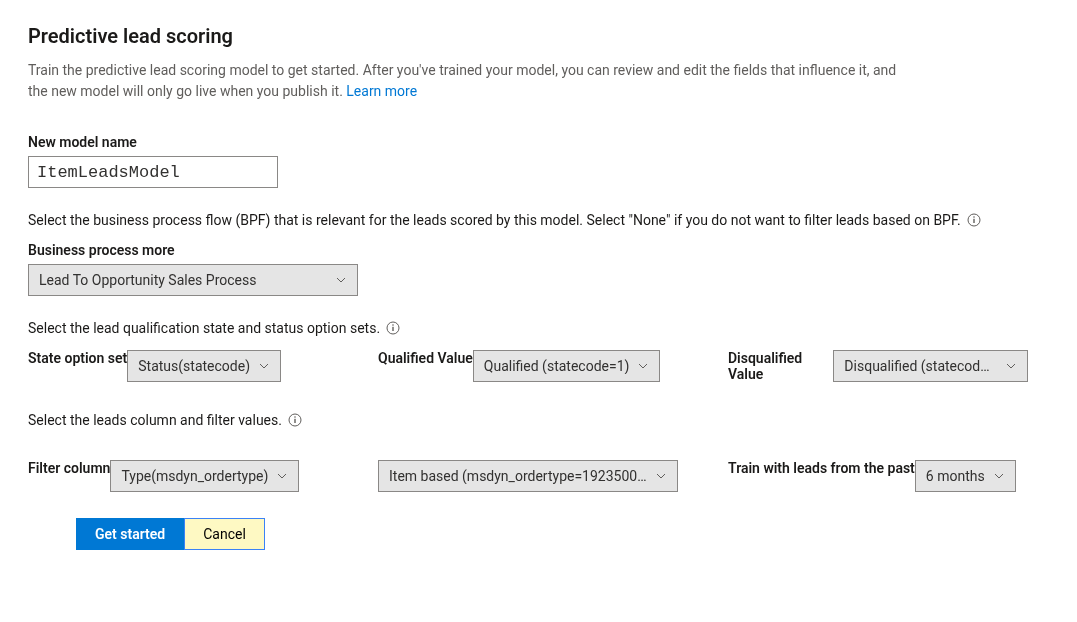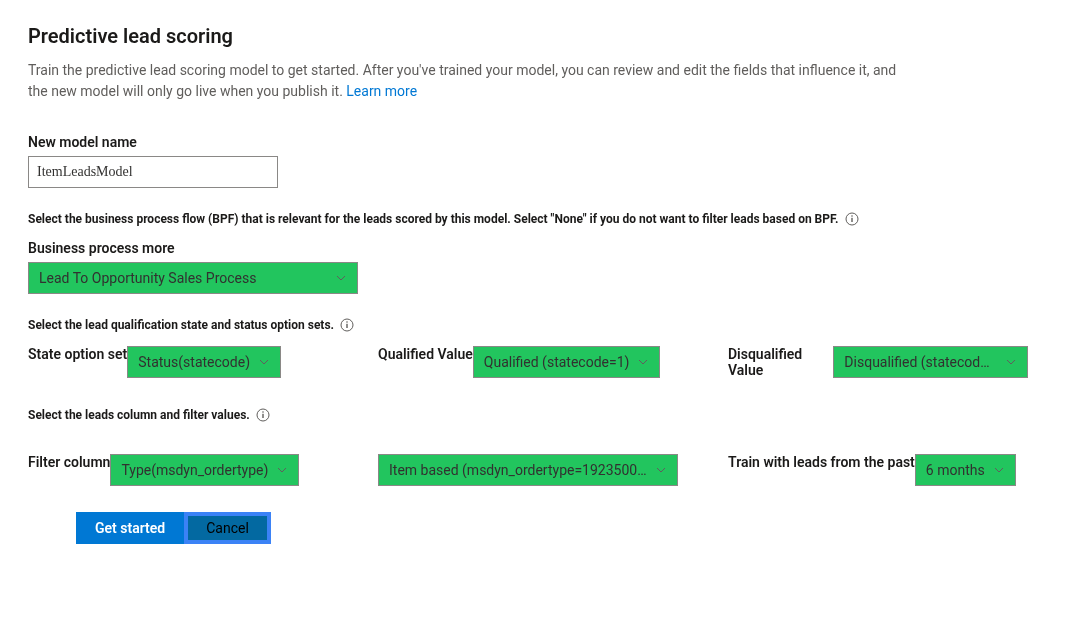--- a/index.html
+++ b/index.html
@@ -29,43 +29,43 @@
     cursor: pointer;
   }
   .field-label {
     font-size: 14px;
     font-weight: 600;
     color: #1b1a19;
     margin-bottom: 6px;
     display: block;
   }
   .section-label {
-    font-size: 12px;
-    font-weight: 700;
+    font-size: 14px;
+    font-weight: 400;
     color: #1b1a19;
     margin: 24px 0 14px 0;
     display: flex;
     align-items: center;
     gap: 6px;
   }
   .text-input {
     width: 250px;
     height: 32px;
     border: 1px solid #8a8886;
     padding: 0 8px;
-    font-size: 14px;
-    font-family: Liberation Serif, serif;
+    font-size: 17px;
+    font-family: Liberation Mono, monospace;
     color: #323130;
     background: #fff;
   }
   .dropdown {
     position: relative;
     height: 32px;
     border: 1px solid #8a8886;
-    background: #22c55e;
+    background: #e5e5e5;
     display: flex;
     align-items: center;
     padding: 0 30px 0 10px;
     cursor: pointer;
     font-size: 14px;
     color: #323130;
     white-space: nowrap;
     overflow: hidden;
     text-overflow: ellipsis;
   }
@@ -97,22 +97,22 @@
   .button-row {
     display: flex;
     margin-top: 26px;
     margin-left: 48px;
   }
   .btn {
     height: 32px;
     padding: 0 18px;
     font-size: 14px;
     font-family: inherit;
-    border: 4px solid #3b82f6;
-    background: #0369a1;
+    border: 1px solid #3b82f6;
+    background: #fef9c3;
     cursor: pointer;
     display: inline-flex;
     align-items: center;
     justify-content: center;
     min-width: 80px;
   }
   .btn-primary {
     background: #0078d4;
     border: 1px solid #0078d4;
     color: #fff;

